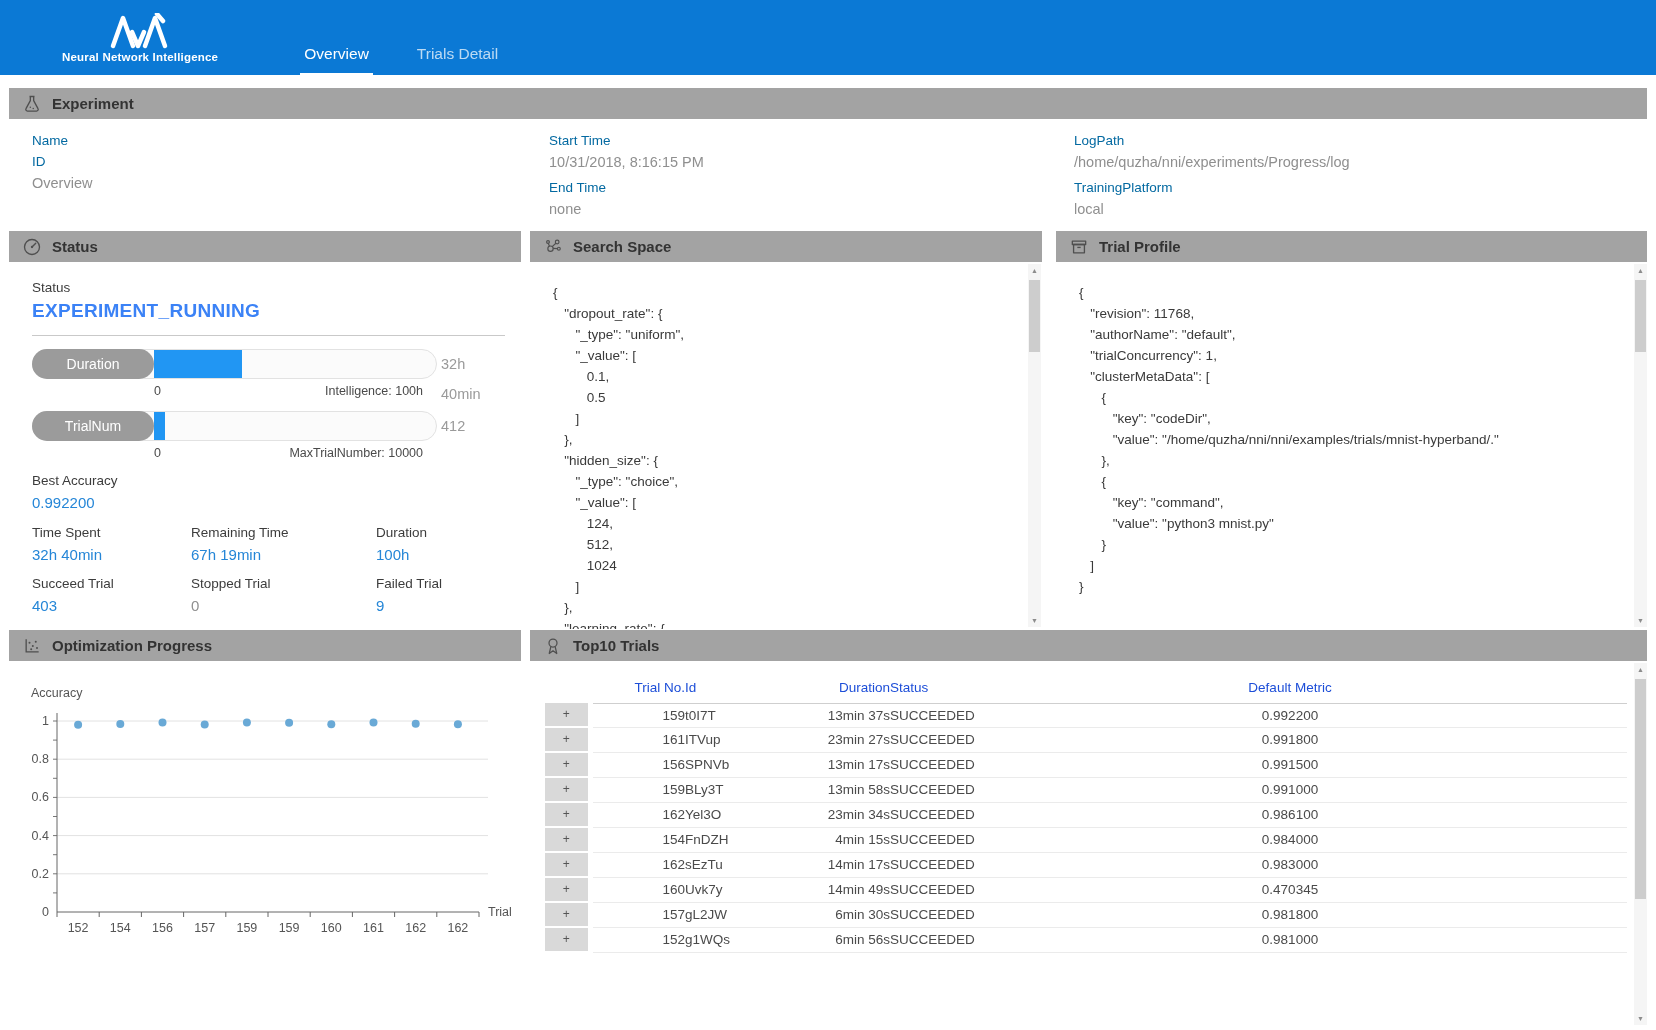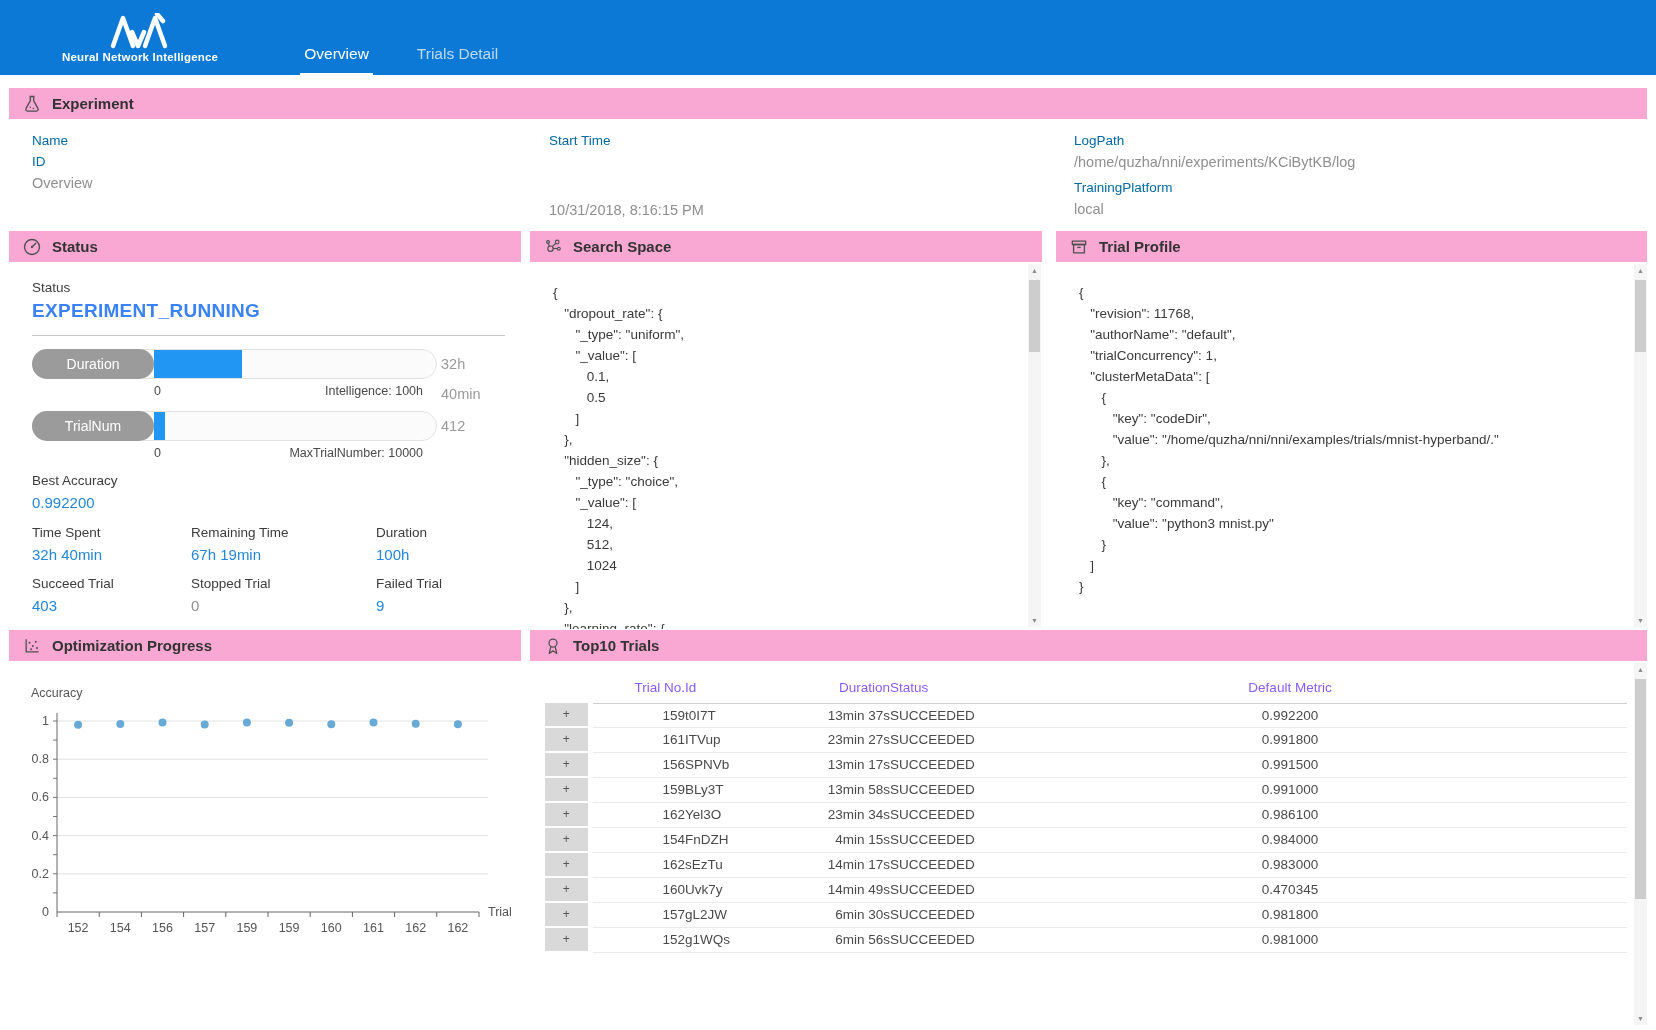--- a/index.html
+++ b/index.html
@@ -8,30 +8,30 @@
 
   
   .topbar { height: 75px; background: #0b79d5; display: flex; align-items: center; }
   .logo { margin-left: 62px; display: flex; flex-direction: column; align-items: center; cursor: pointer; }
   .logo-text { color: #fff; font-size: 11.5px; font-weight: bold; margin-top: 2px; letter-spacing: .2px; }
   .tabs { display: flex; margin-left: 42px; align-self: flex-end; }
   .tab { color: rgba(255,255,255,.72); font-size: 15.5px; padding: 0 4px 12px 4px; margin-left: 40px; cursor: pointer; }
   .tab.active { color: #fff; border-bottom: 2px solid #fff; padding-bottom: 10px; }
 
   
-  .sec-bar { height: 31px; background: #f9a8d4; display: flex; align-items: center; padding-left: 13px; }
+  .sec-bar { height: 31px; background: #a3a3a3; display: flex; align-items: center; padding-left: 13px; }
   .sec-title { font-size: 15px; font-weight: 600; color: #333; margin-left: 10px; }
   .sec-icon { flex: 0 0 auto; }
 
   
   .exp-wrap { margin: 13px 9px 0 9px; }
   .exp-fields { display: flex; padding: 14px 0 0 23px; height: 112px; }
   .exp-col { display: flex; flex-direction: column; }
   .exp-col:nth-child(1) { width: 517px; }
-  .exp-col:nth-child(2) { width: 525px; gap: 48px; }
+  .exp-col:nth-child(2) { width: 525px; }
   .exp-col:nth-child(3) { flex: 1; }
   .f-label { font-size: 13.5px; color: #0369a1; margin-bottom: 6px; }
   .f-value { font-size: 14.5px; color: #8f8f8f; margin-bottom: 10px; }
 
   
   .mid-row, .bot-row { display: flex; margin: 0 9px; }
   .bot-row { margin-top: 1px; align-items: center; }
   .col-status, .col-opt { width: 512px; margin-right: 9px; }
   .col-search { width: 512px; margin-right: 14px; }
   .col-profile, .col-top10 { flex: 1; }
@@ -70,21 +70,21 @@
   .varrow { position: absolute; left: 0; width: 13px; height: 13px; font-size: 7px; color: #8c8c8c;
     text-align: center; line-height: 13px; cursor: pointer; }
   .varrow.up { top: 0; } .varrow.down { bottom: 0; }
   .vthumb { position: absolute; left: 1px; width: 11px; background: #cdcdcd; cursor: pointer; }
 
   
   .top10-body { padding: 12px 20px 0 15px; }
   table.top10 { border-collapse: collapse; table-layout: fixed; width: 100%; }
   .top10 col.c-exp { width: 45px; } .top10 col.c-no { width: 95px; } .top10 col.c-id { width: 115px; }
   .top10 col.c-dur { width: 90px; } .top10 col.c-status { width: 200px; } .top10 col.c-metric { width: 400px; }
-  .top10 th { height: 30px; font-weight: normal; font-size: 13.5px; color: #8b5cf6;
+  .top10 th { height: 30px; font-weight: normal; font-size: 13.5px; color: #1d4ed8;
     border-bottom: 1px solid #cfcfcf; padding: 0; }
   .top10 th.th-exp { border-bottom: none; border-right: 5px solid #fff; background: #fff; }
   .top10 td { height: 23px; line-height: 23px; padding: 0; font-size: 13.5px; color: #4a4a4a;
     border-bottom: 1px solid #ebebeb; white-space: nowrap; }
   .top10 td.expander { background: #d9d9d9; border-bottom: 2px solid #fff; border-right: 5px solid #fff;
     text-align: center; color: #555; font-size: 12px; cursor: pointer; }
   .th-no, .td-no { text-align: right; padding-right: 2px; }
   .th-id, .td-id { text-align: left; padding-left: 42px; }
   .th-dur, .td-dur { text-align: right; }
   .th-status, .td-status { text-align: left; padding-left: 78px; }
@@ -127,25 +127,26 @@
   </div>
   <div class="exp-fields" id="experiment-fields">
       <div class="exp-col">
         <div class="f-label">Name</div>
         <div class="f-label">ID</div>
         <div class="f-value">Overview</div>
       </div>
       <div class="exp-col">
         <div class="f-label">Start Time</div>
         <div class="f-value">10/31/2018, 8:16:15 PM</div>
+        <div class="f-label">End Time</div>
         <div class="f-value">none</div>
       </div>
       <div class="exp-col">
         <div class="f-label">LogPath</div>
-        <div class="f-value">/home/quzha/nni/experiments/KCiBytKB/log</div>
+        <div class="f-value">/home/quzha/nni/experiments/Progress/log</div>
         <div class="f-label">TrainingPlatform</div>
         <div class="f-value">local</div>
       </div>
     </div>
 </div>
 
 <div class="mid-row">
 
   <div class="col-status">
     <div class="sec-bar">

